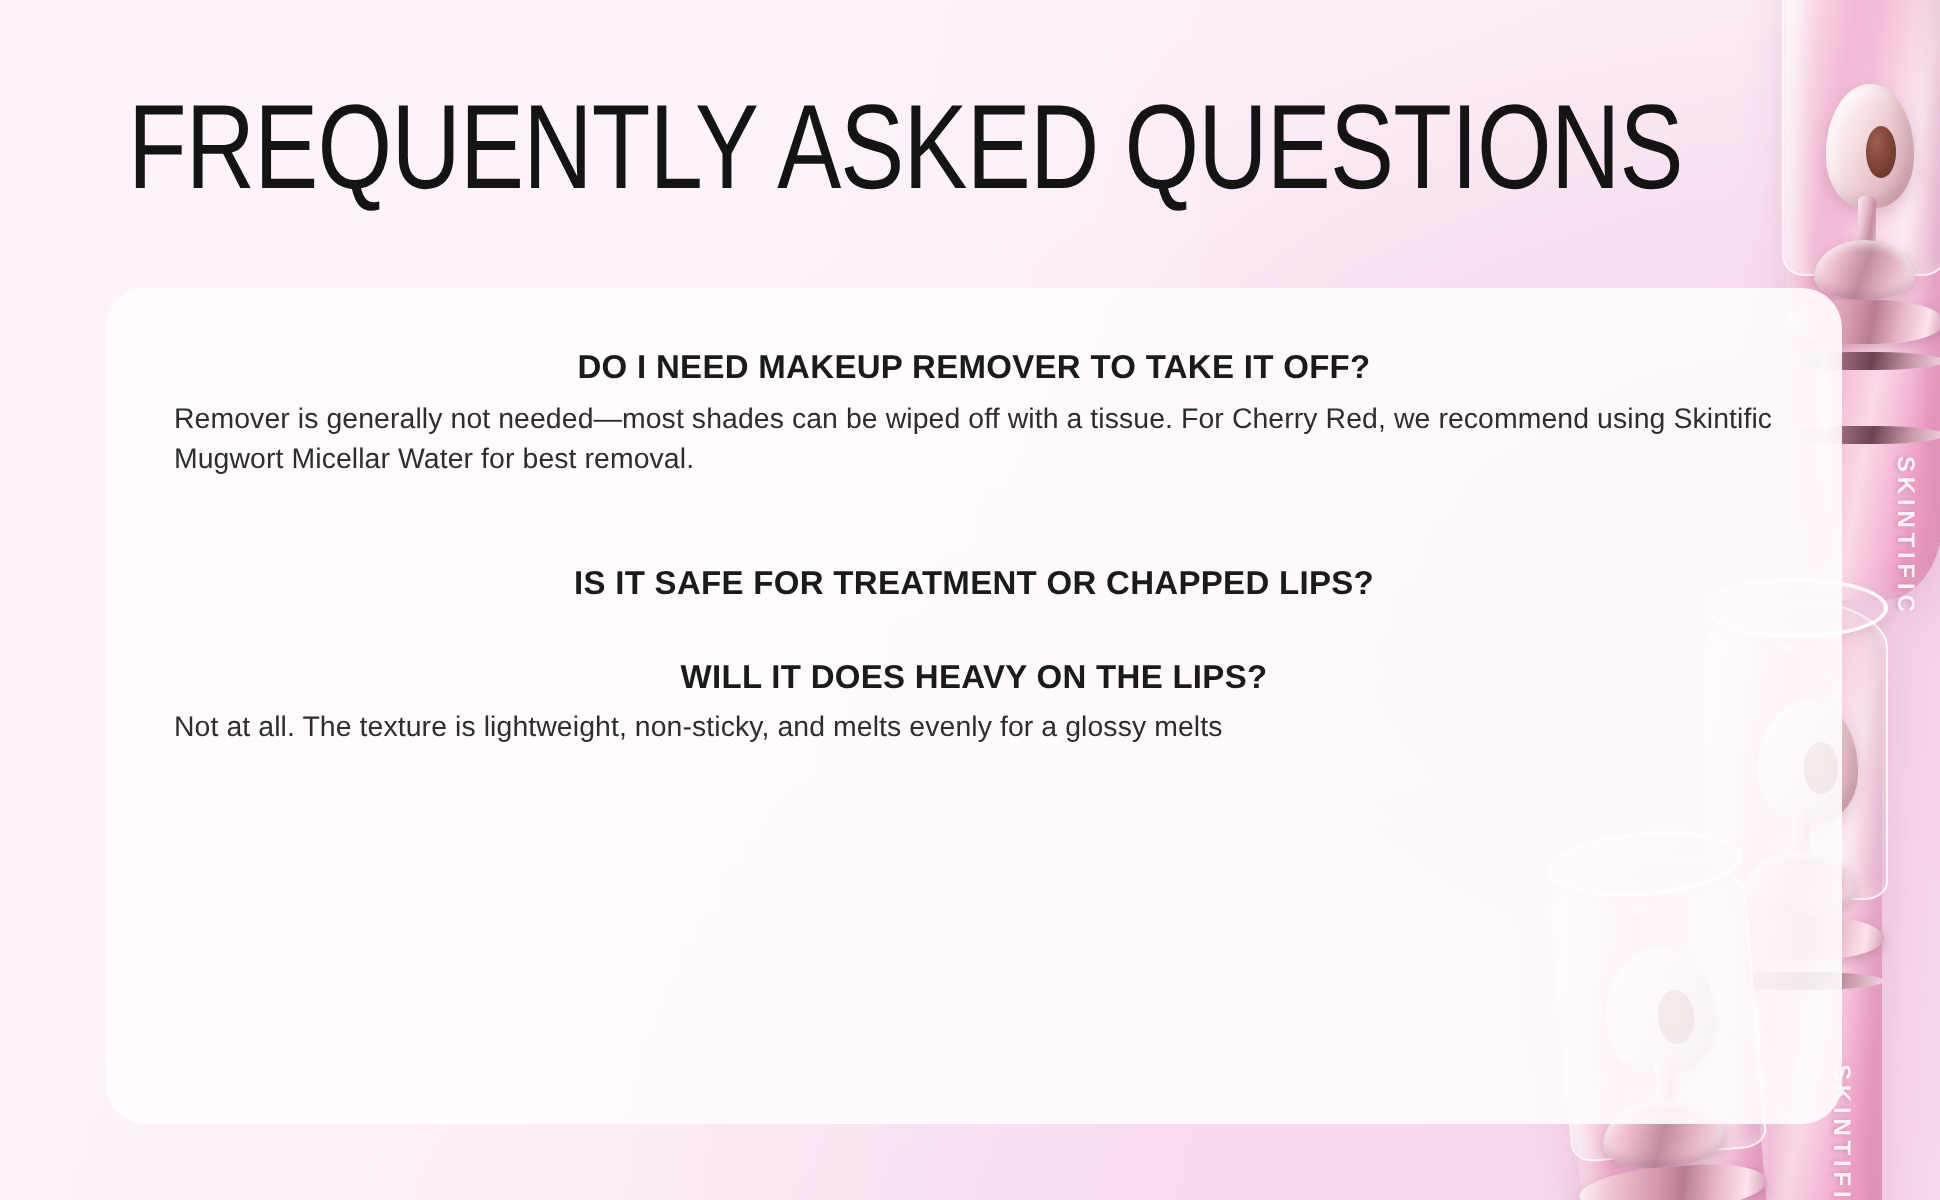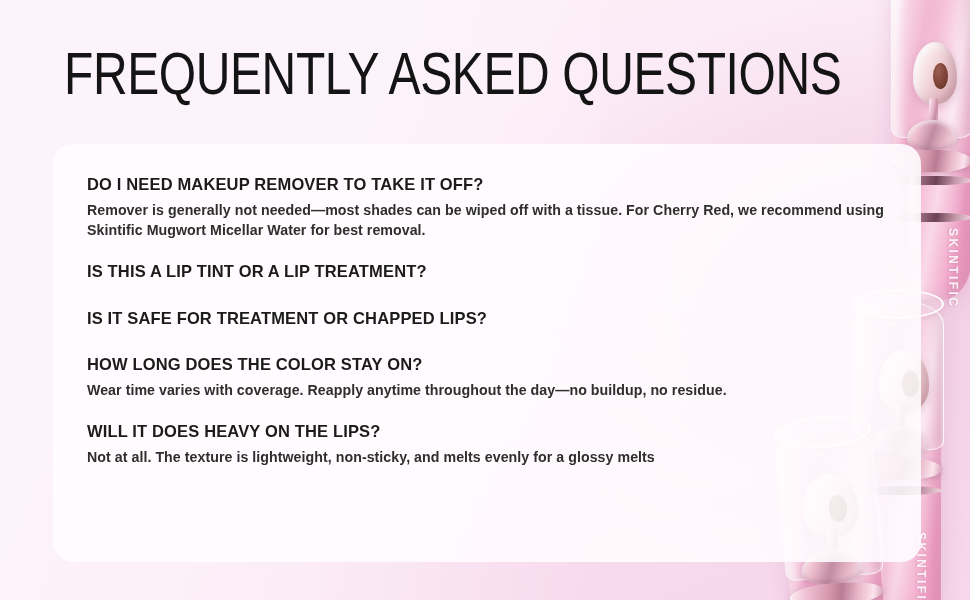--- a/index.html
+++ b/index.html
@@ -59,25 +59,26 @@
   .faq-item:last-child{ margin-bottom:0; }
 
   .q{
     font-size:16.5px;
     font-weight:bold;
     color:#1b1b1b;
     letter-spacing:0.15px;
     line-height:1.25;
     margin-bottom:5px;
     white-space:nowrap;
+    text-align:center;
   }
 
   .a{
     font-size:14.2px;
-    font-weight:700;
+    font-weight:400;
     color:#2e2e2e;
     line-height:1.42;
     letter-spacing:0.05px;
     max-width:805px;
   }
 
   
   .product-layer{
     position:absolute; inset:0;
     pointer-events:none;
@@ -269,31 +270,26 @@
 
   <div class="card">
     <div class="faq-list">
 
       <div class="faq-item">
         <div class="q">DO I NEED MAKEUP REMOVER TO TAKE IT OFF?</div>
         <div class="a">Remover is generally not needed—most shades can be wiped off with a tissue. For Cherry Red, we recommend using Skintific Mugwort Micellar Water for best removal.</div>
       </div>
 
       <div class="faq-item">
-        <div class="q">IS THIS A LIP TINT OR A LIP TREATMENT?</div>
       </div>
 
       <div class="faq-item">
         <div class="q">IS IT SAFE FOR TREATMENT OR CHAPPED LIPS?</div>
       </div>
 
-      <div class="faq-item">
-        <div class="q">HOW LONG DOES THE COLOR STAY ON?</div>
-        <div class="a">Wear time varies with coverage. Reapply anytime throughout the day—no buildup, no residue.</div>
-      </div>
 
       <div class="faq-item">
         <div class="q">WILL IT DOES HEAVY ON THE LIPS?</div>
         <div class="a">Not at all. The texture is lightweight, non-sticky, and melts evenly for a glossy melts</div>
       </div>
 
     </div>
   </div>
 
 </div>

